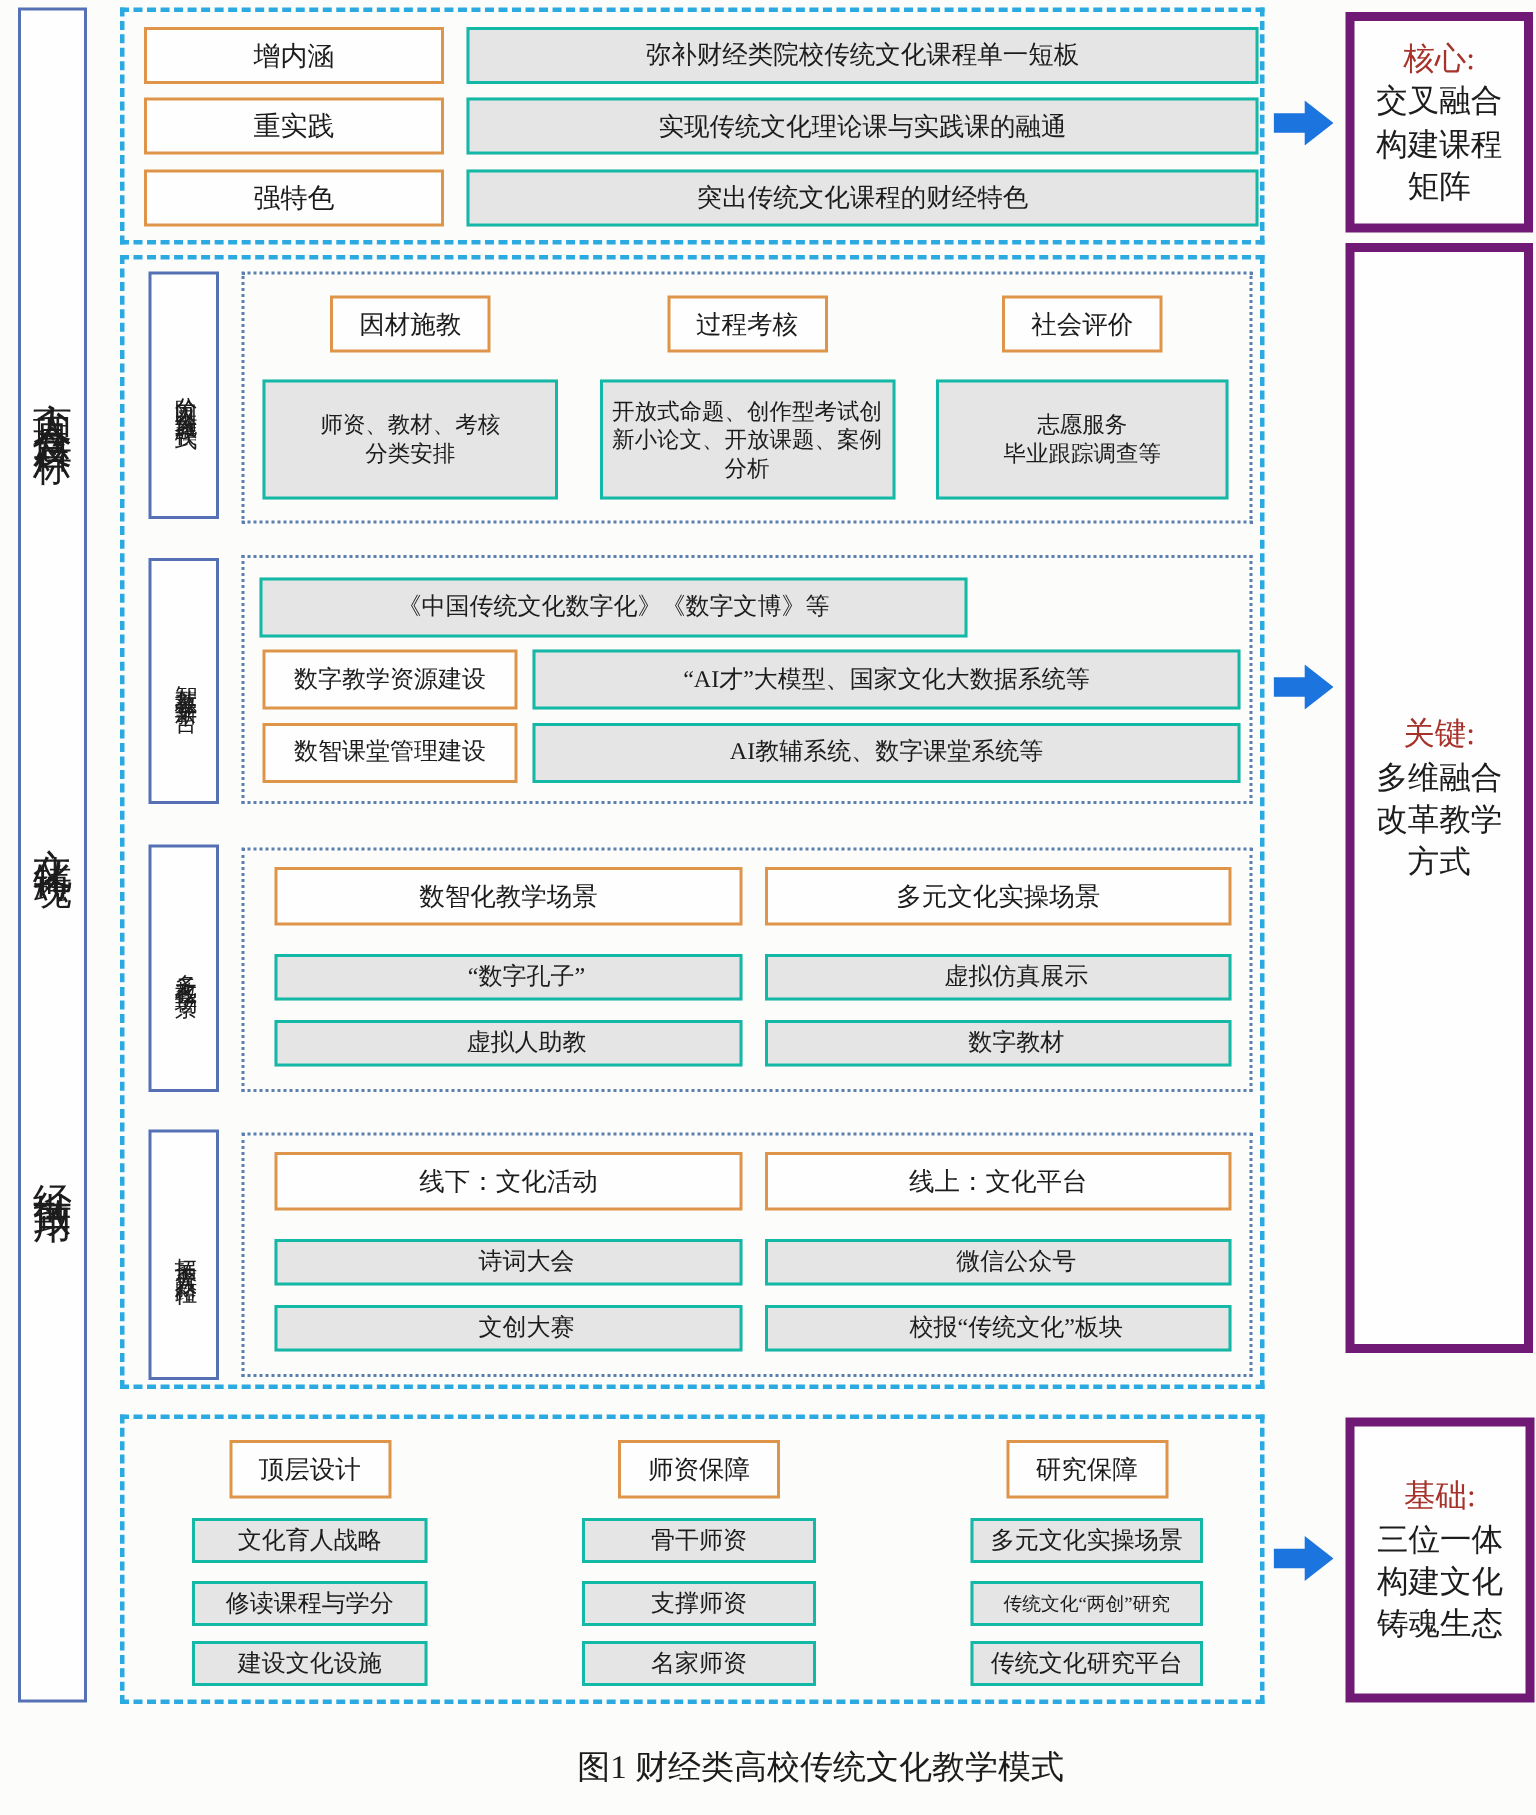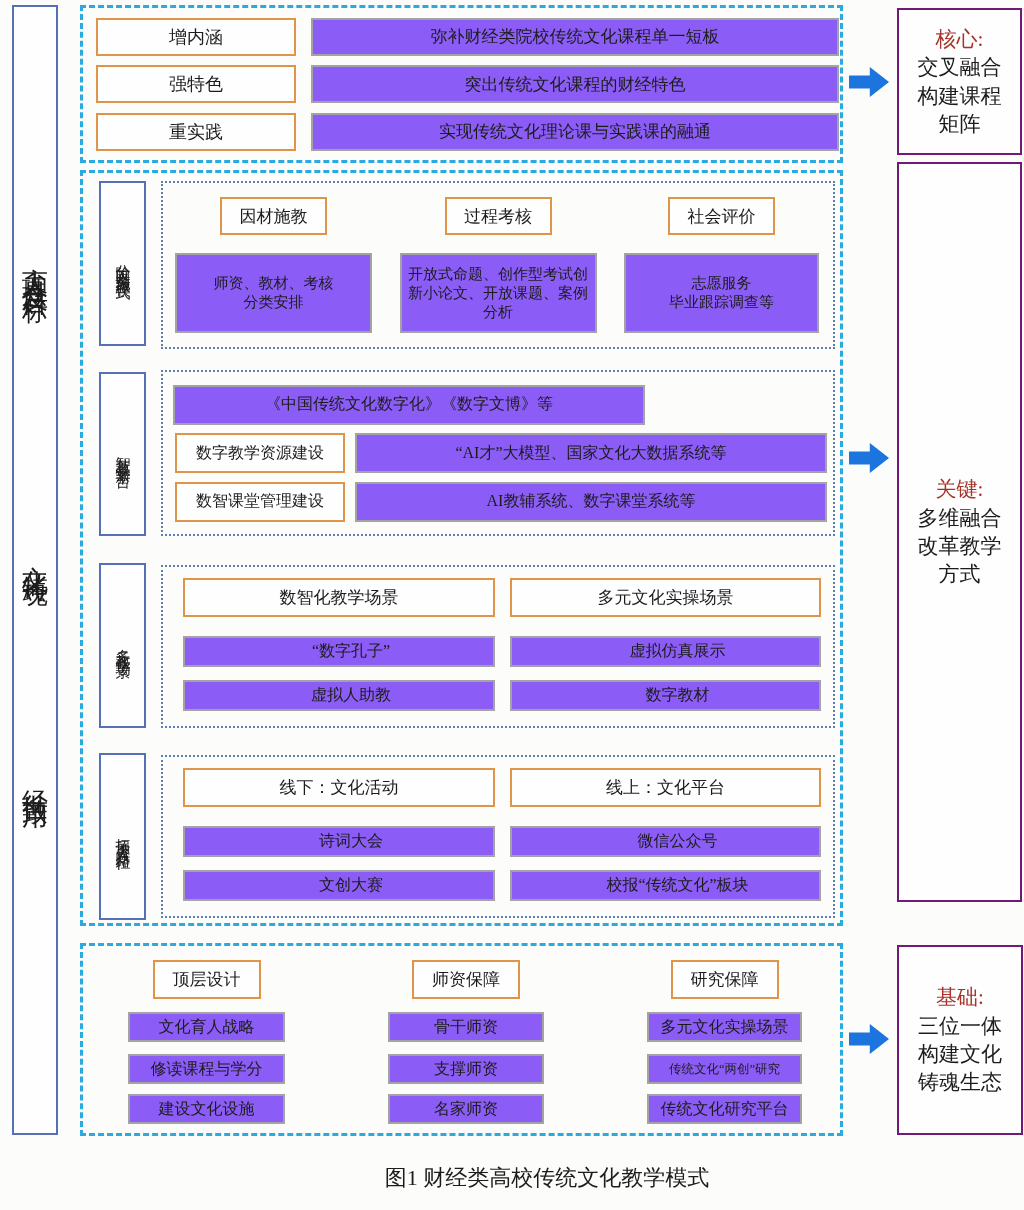--- a/index.html
+++ b/index.html
@@ -19,21 +19,21 @@
   .side-label{
     position:absolute;left:50%;transform:translateX(-50%);
     writing-mode:vertical-rl;text-orientation:upright;
     font-size:26px;letter-spacing:5px;white-space:nowrap;
   }
   .sl0{top:240px;} .sl1{top:538px;} .sl2{top:762px;}
 
   
   .obox{border:2px solid #de9549;background:#fefefe;box-sizing:border-box;
         display:flex;align-items:center;justify-content:center;text-align:center;}
-  .tbox{border:2px solid #a3a3a3;background:#8b5cf6;box-sizing:border-box;
+  .tbox{border:2px solid #14b8a6;background:#e5e5e5;box-sizing:border-box;
         display:flex;align-items:center;justify-content:center;text-align:center;}
   .bluebox{border:2px solid #5570b4;background:#fefefe;box-sizing:border-box;}
   .pre{white-space:pre-line;}
 
   
   .sec-top{
     position:absolute;left:80px;top:5px;width:763px;height:158px;
     border:3px dashed #2baae2;box-sizing:border-box;
     display:flex;flex-direction:column;justify-content:space-evenly;
   }
@@ -96,21 +96,21 @@
   .bcol .obox{width:108px;height:39px;font-size:17px;}
   .bcol .tbox{width:100%;height:30px;font-size:16px;}
   .bcol .tbox.b0{margin-top:13px;}
   .bcol .tbox.b1{margin-top:12px;}
   .bcol .tbox.b2{margin-top:10px;text-align:right;}
   .bcol .tbox.small{font-size:12.5px;}
 
   
   .outcome{
     position:absolute;left:897px;width:125px;
-    border:2px solid #701a75;background:#fefefe;box-sizing:border-box;
+    border:6px solid #701a75;background:#fefefe;box-sizing:border-box;
     display:flex;flex-direction:column;align-items:center;justify-content:center;
     font-size:21px;line-height:1.35;text-align:center;
   }
   .outcome .tag{color:#a6322a;}
   .oc-core{top:8px;height:147px;}
   .oc-key{top:162px;height:740px;}
   .oc-base{top:945px;height:190px;width:126px;}
 
   
   .arrow{
@@ -137,26 +137,26 @@
     <div class="side-label sl1">文化铸魂</div>
     <div class="side-label sl2">经世致用</div>
   </div>
 
   <div class="sec-top">
     <div class="trow">
       <div class="obox">增内涵</div>
       <div class="tbox">弥补财经类院校传统文化课程单一短板</div>
     </div>
     <div class="trow">
+      <div class="obox">重实践</div>
+      <div class="tbox">实现传统文化理论课与实践课的融通</div>
+    </div>
+    <div class="trow">
       <div class="obox">强特色</div>
       <div class="tbox">突出传统文化课程的财经特色</div>
-    </div>
-    <div class="trow">
-      <div class="obox">重实践</div>
-      <div class="tbox">实现传统文化理论课与实践课的融通</div>
     </div>
   </div>
 
   <div class="sec-mid">
 
     <div class="vlabel bluebox sub1-label">分阶因类施教模式</div>
     <div class="inner sub1">
       <div class="s1col s1c0">
         <div class="obox">因材施教</div>
         <div class="tbox pre">师资、教材、考核

